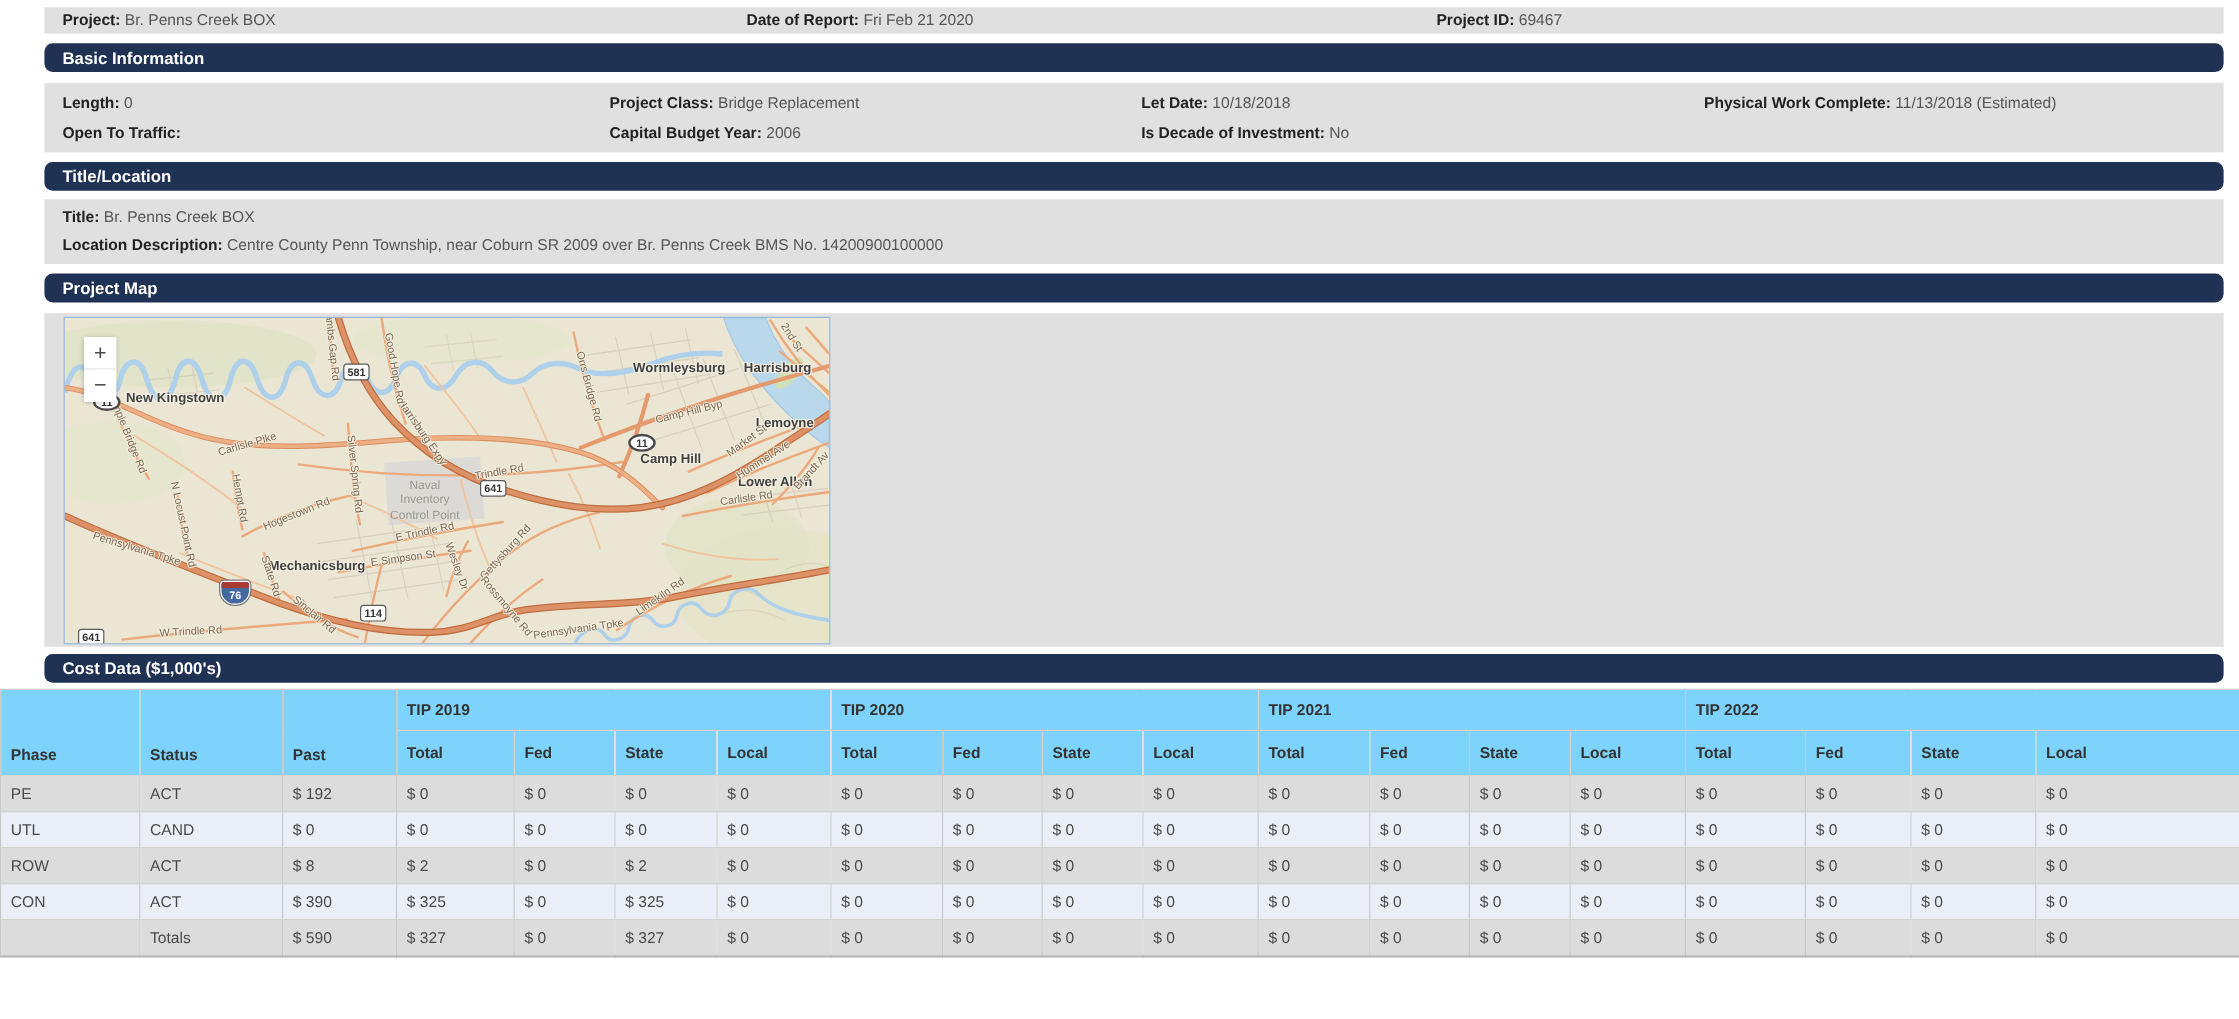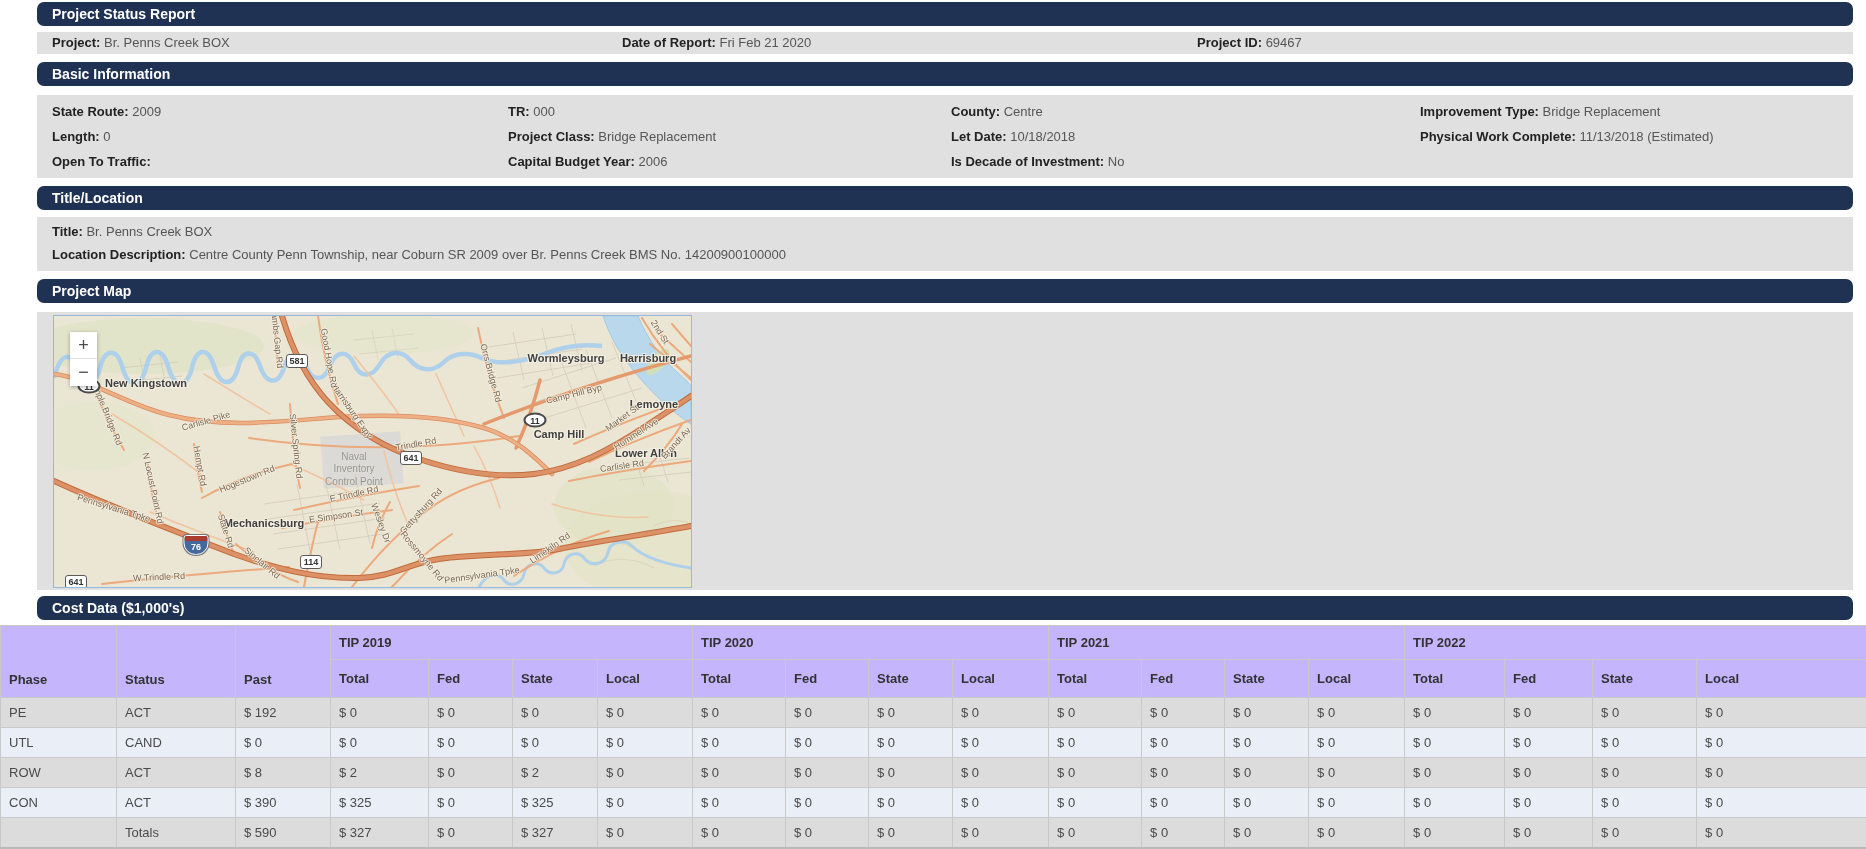--- a/index.html
+++ b/index.html
@@ -45,36 +45,33 @@
   .map-zoom{position:absolute;left:16px;top:16px;width:27px;box-shadow:0 1px 4px rgba(0,0,0,.3);}
   .map-zoom button{display:block;width:27px;height:27px;background:#fff;border:none;
     border-bottom:1px solid #e2e2e2;font-size:18px;line-height:27px;color:#4a4a4a;padding:0;
     cursor:pointer;font-family:"Liberation Sans",sans-serif;}
   .map-zoom button:last-child{border-bottom:none;}
   
   table.cost{margin-top:5px;border-collapse:collapse;table-layout:fixed;width:1886px;
              font-size:13px;border-bottom:2px solid #b9b9b9;}
   .cost th,.cost td{border:1px solid #c9c9c9;padding:2px 8px;text-align:left;
                     box-sizing:border-box;overflow:hidden;white-space:nowrap;}
-  .cost thead th{background:#c4b5fd;font-weight:bold;color:#333;}
+  .cost thead th{background:#7dd3fc;font-weight:bold;color:#333;}
   .cost thead th.base-th{vertical-align:bottom;padding-bottom:10px;}
   .cost thead tr.group-row th{height:34px;}
   .cost thead tr.col-row th{height:38px;vertical-align:middle;}
   .cost tbody td{height:30px;color:#4a4a4a;vertical-align:middle;}
   .cost tbody tr.gray{background:#dcdcdc;}
   .cost tbody tr.blue{background:#e9eef7;}
 </style>
 </head>
 <body>
 
 <div class="content">
 
-  <div class="bar mt2">
-    <span>Project Status Report</span>
-  </div>
 
   <div class="strip meta-strip mt6">
     <span class="pair m0">
       <span class="lbl">Project:</span>
       <span class="val">Br. Penns Creek BOX</span>
     </span>
     <span class="pair m1">
       <span class="lbl">Date of Report:</span>
       <span class="val">Fri Feb 21 2020</span>
     </span>
@@ -82,26 +79,20 @@
       <span class="lbl">Project ID:</span>
       <span class="val">69467</span>
     </span>
   </div>
 
   <div class="bar mt8">
     <span>Basic Information</span>
   </div>
 
   <div class="strip info-block mt9">
-    <div class="info-row">
-      <span class="pair f0"><span class="lbl">State Route:</span> <span class="val">2009</span></span>
-      <span class="pair f1"><span class="lbl">TR:</span> <span class="val">000</span></span>
-      <span class="pair f2"><span class="lbl">County:</span> <span class="val">Centre</span></span>
-      <span class="pair f3"><span class="lbl">Improvement Type:</span> <span class="val">Bridge Replacement</span></span>
-    </div>
     <div class="info-row">
       <span class="pair f0"><span class="lbl">Length:</span> <span class="val">0</span></span>
       <span class="pair f1"><span class="lbl">Project Class:</span> <span class="val">Bridge Replacement</span></span>
       <span class="pair f2"><span class="lbl">Let Date:</span> <span class="val">10/18/2018</span></span>
       <span class="pair f3"><span class="lbl">Physical Work Complete:</span> <span class="val">11/13/2018 (Estimated)</span></span>
     </div>
     <div class="info-row">
       <span class="pair f0"><span class="lbl">Open To Traffic:</span> <span class="val"></span></span>
       <span class="pair f1"><span class="lbl">Capital Budget Year:</span> <span class="val">2006</span></span>
       <span class="pair f2"><span class="lbl">Is Decade of Investment:</span> <span class="val">No</span></span>

